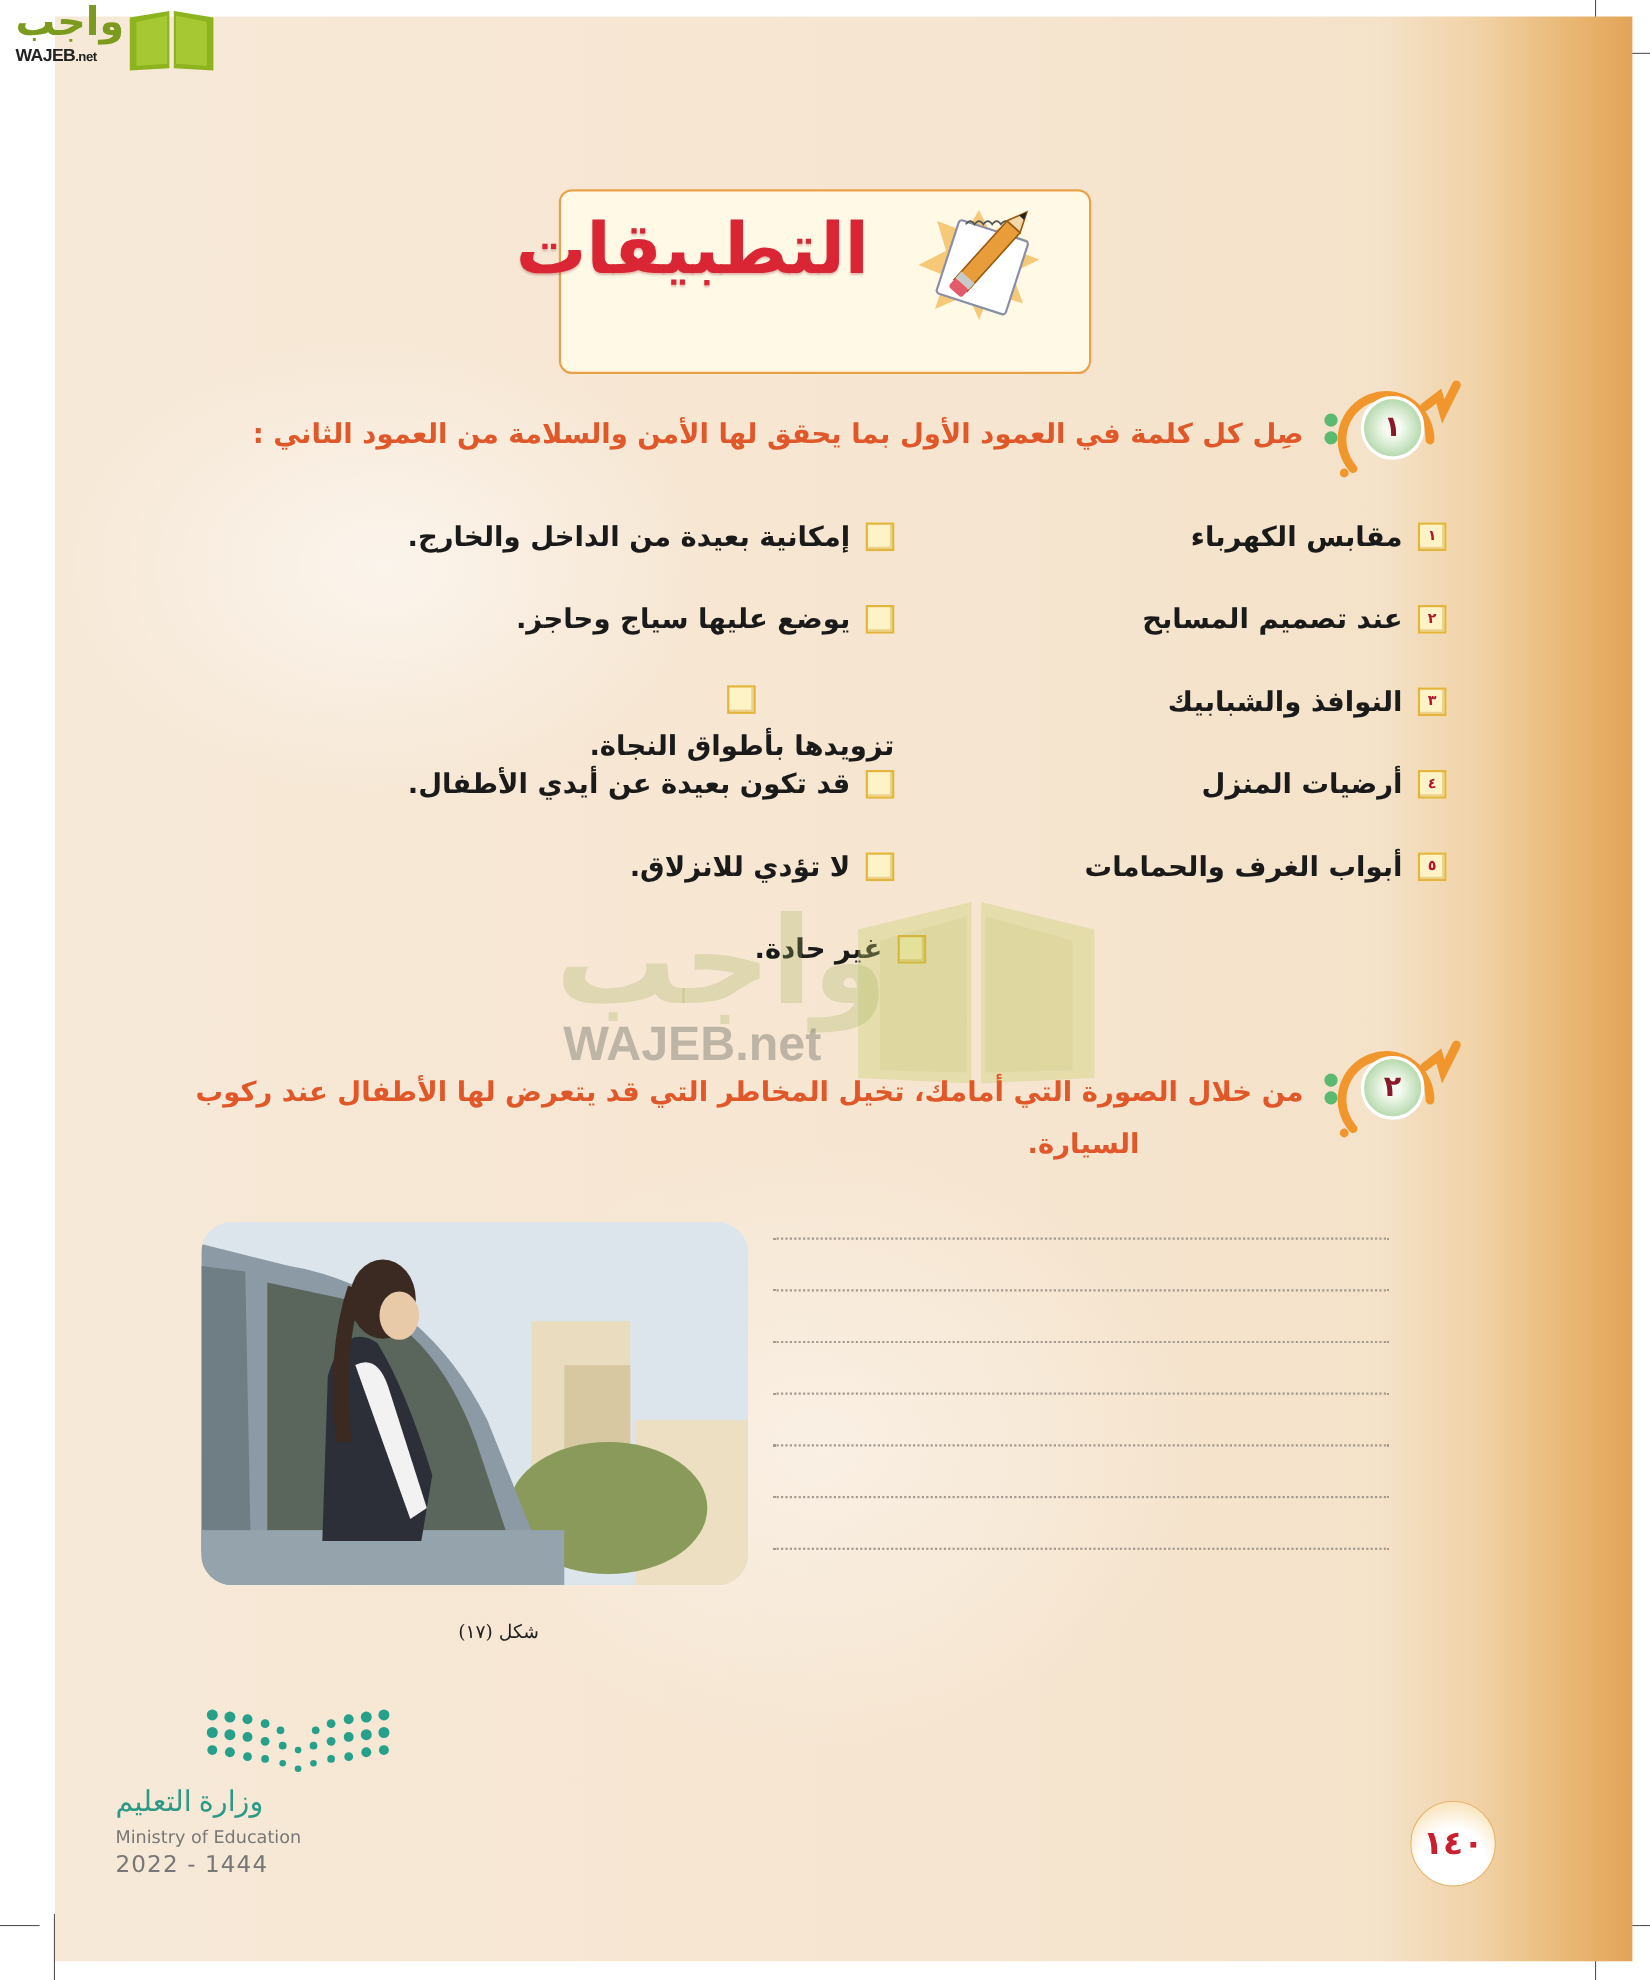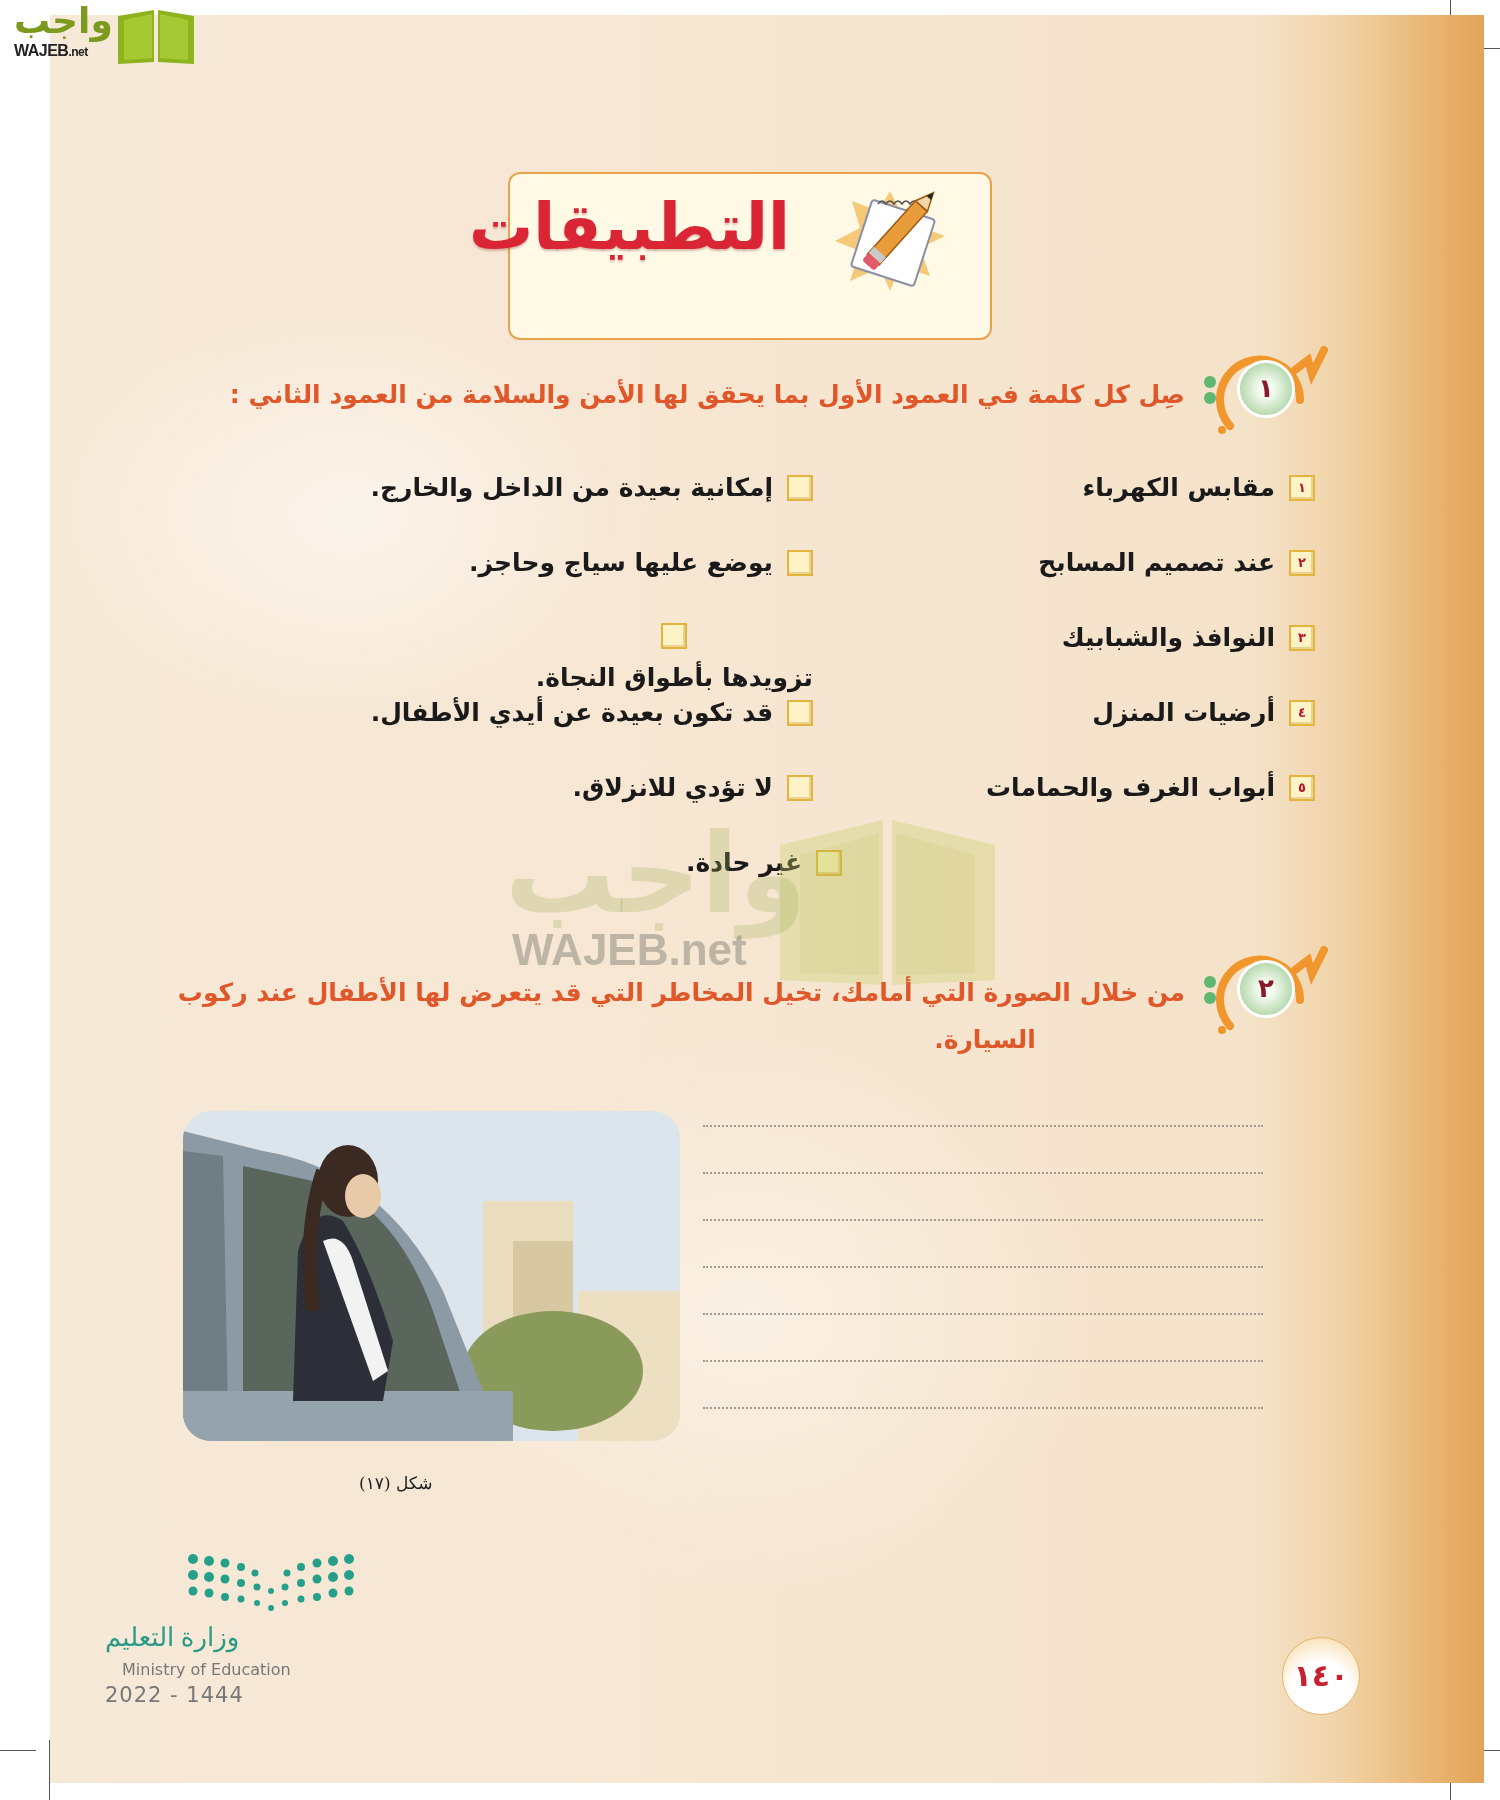--- a/index.html
+++ b/index.html
@@ -46,30 +46,30 @@
   
   .wm-ar { position:absolute; left:505px; top:810px; font-size:110px; font-weight:bold; color:rgba(160,175,90,0.28);
            direction:rtl; font-family:"DejaVu Sans", sans-serif; }
   .wm-en { position:absolute; left:512px; top:925px; font-size:44px; font-weight:bold; color:rgba(120,120,110,0.45);
            font-family:"Liberation Sans", sans-serif; }
   .wm-book { position:absolute; left:775px; top:815px; width:225px; height:175px; opacity:0.35; }
 
   
   .photo { position:absolute; left:183px; top:1111px; width:497px; height:330px; border-radius:28px; overflow:hidden;
            background:linear-gradient(180deg, #dfe6ea 0%, #e6e2d8 45%, #d9cfb8 100%); }
-  .caption { position:absolute; left:359px; top:1473px; width:120px; text-align:left; direction:rtl;
+  .caption { position:absolute; left:370px; top:1473px; width:120px; text-align:right; direction:rtl;
              font-family:"DejaVu Serif", serif; font-size:17px; color:#222; }
 
   .ans-line { position:absolute; left:703px; width:560px; height:0; border-top:2px dotted #a49a8e; }
 
   
   .moe-dots { position:absolute; left:185px; top:1553px; width:172px; height:60px; }
   .moe-ar { position:absolute; left:105px; top:1622px; font-size:26px; color:#2b9a87; direction:rtl;
             font-family:Liberation Serif, serif; }
-  .moe-en { position:absolute; left:122px; top:1660px; font-size:16px; color:#777; font-family:"DejaVu Sans", sans-serif; }
+  .moe-en { position:absolute; left:105px; top:1660px; font-size:16px; color:#777; font-family:"DejaVu Sans", sans-serif; }
   .moe-year { position:absolute; left:105px; top:1683px; font-size:21px; color:#777; letter-spacing:1px;
               font-family:"DejaVu Sans", sans-serif; }
 
   .page-num { position:absolute; left:1282px; top:1637px; width:76px; height:76px; border-radius:50%;
               background:radial-gradient(circle at 50% 70%, #ffffff 45%, #f7d69a 100%); border:1.5px solid #e8b46c;
               text-align:center; line-height:76px; font-weight:bold; font-size:30px; color:#c8202e; direction:rtl;
               font-family:"DejaVu Sans", sans-serif; }
 </style>
 </head>
 <body>

